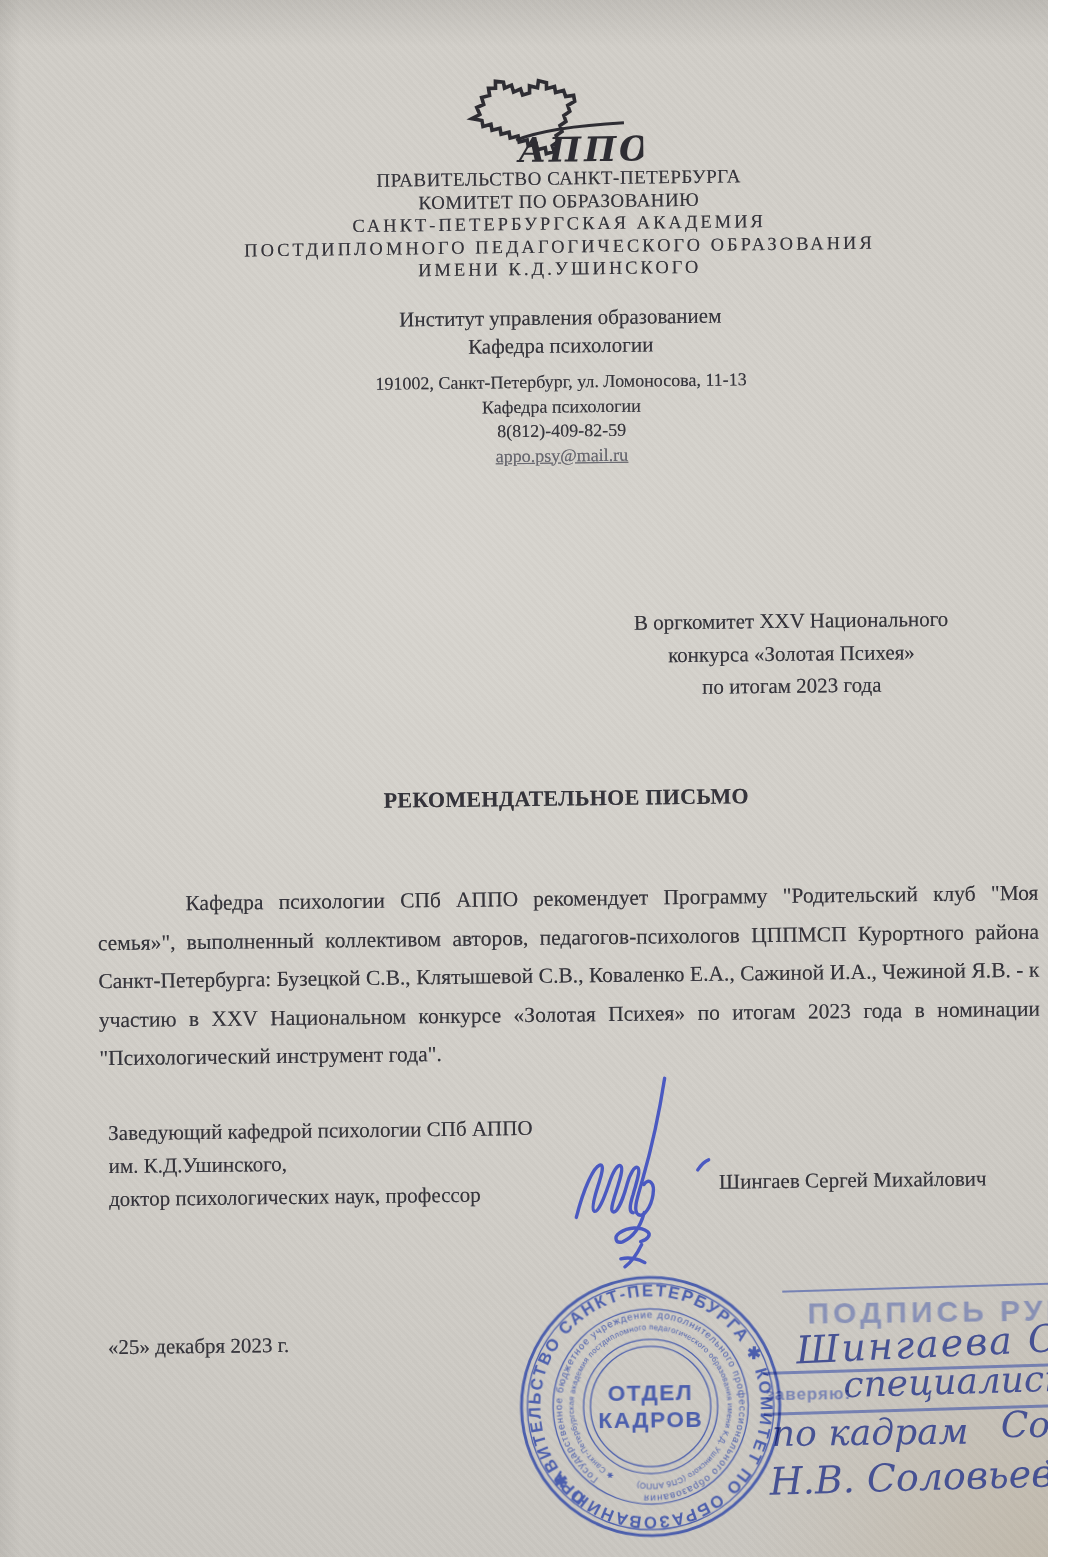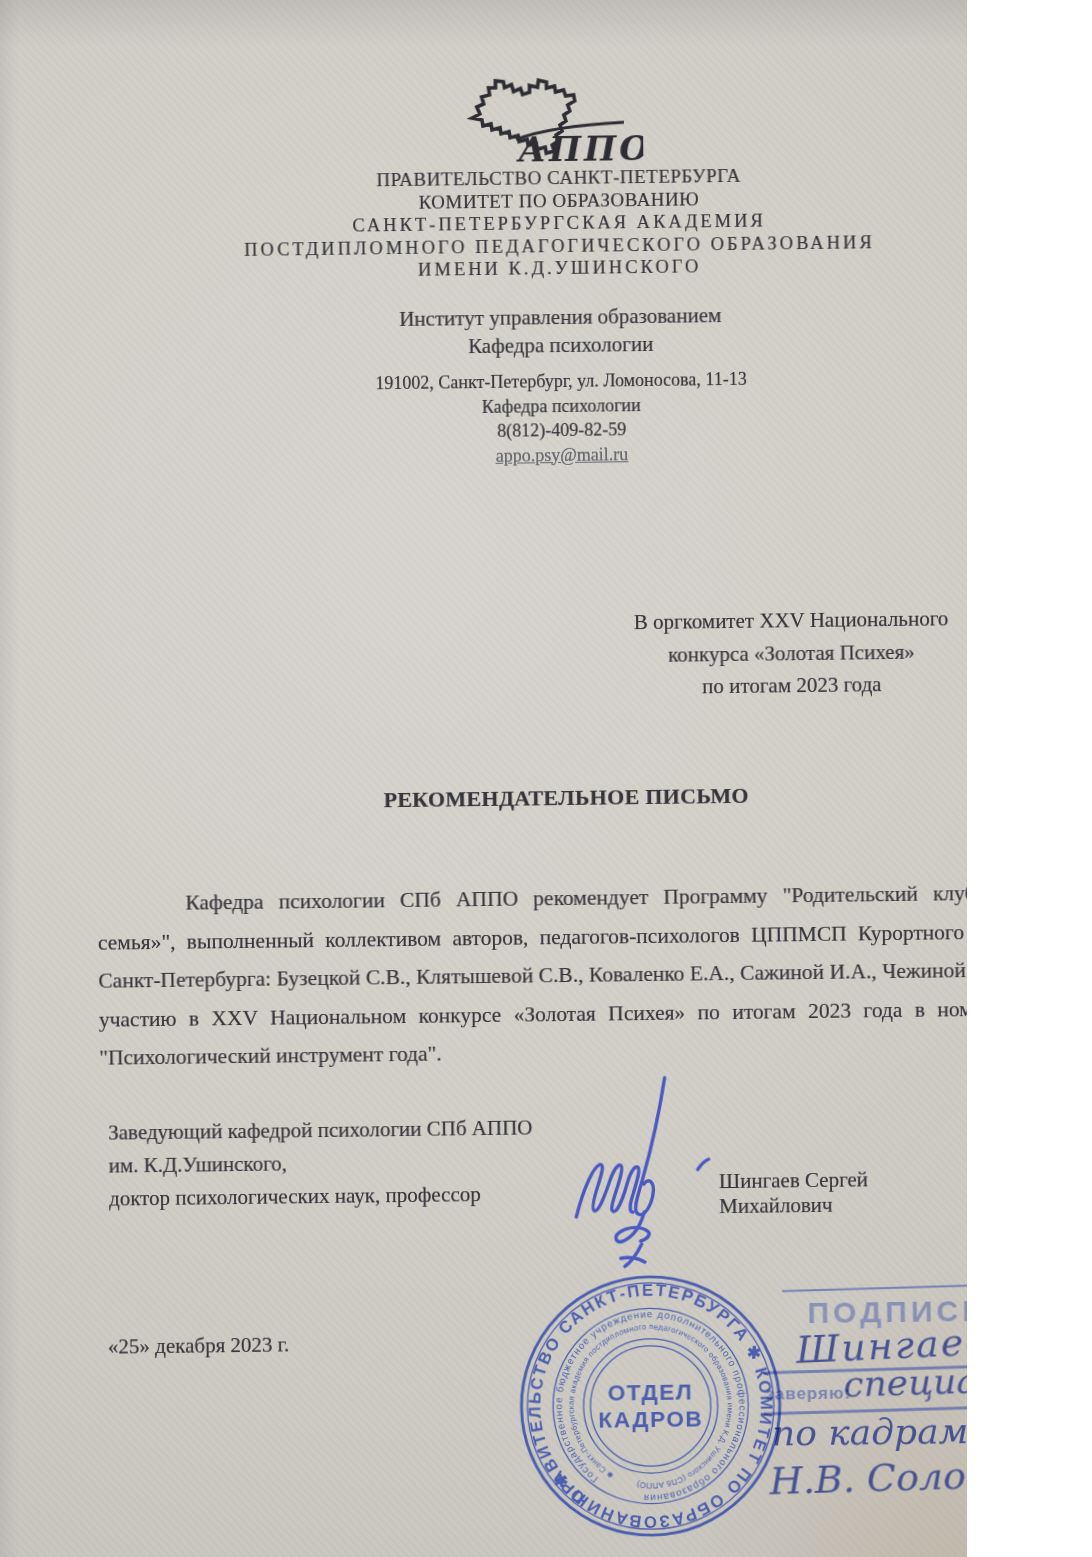--- a/index.html
+++ b/index.html
@@ -1,17 +1,17 @@
 <!DOCTYPE html>
 <html><head>
 <meta charset="utf-8">
 <style>
   html,body{margin:0;padding:0;}
   .page{
-    position:relative;width:967px;height:1557px;overflow:hidden;
+    position:relative;width:1048px;height:1557px;overflow:hidden;
     background:
       radial-gradient(145% 95% at 42% 36%, #d8d5cf 0%, #d1cec8 42%, #c9c6c0 72%, #bcb9b3 100%);
     font-family:"Liberation Serif", serif;
     color:#35343b;
   }
   .page::before{
     content:"";position:absolute;inset:0;pointer-events:none;
     background:
       linear-gradient(180deg, rgba(90,88,85,.14), transparent 3%),
       linear-gradient(90deg, rgba(90,88,85,.10), transparent 2%),

